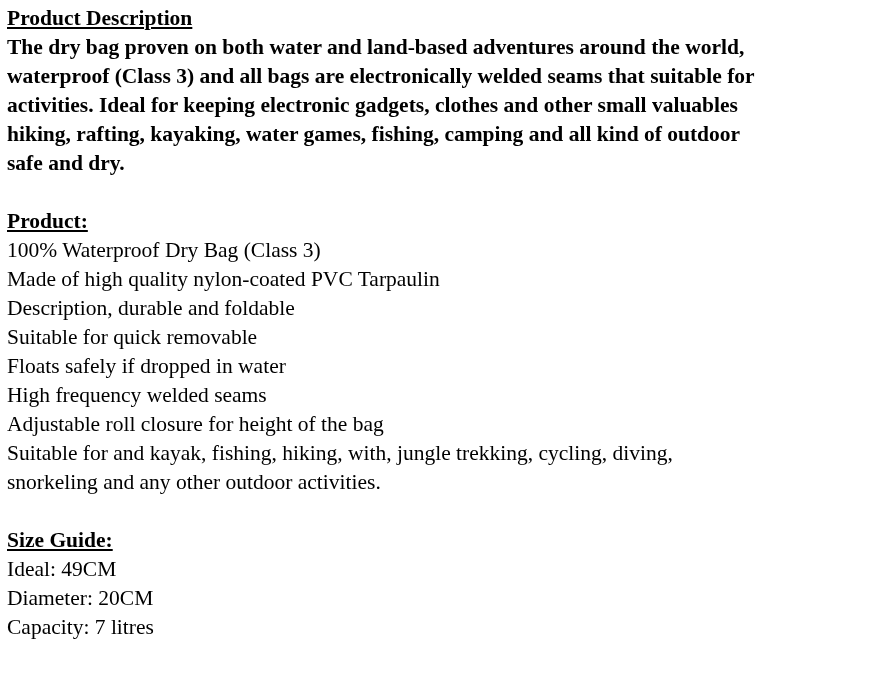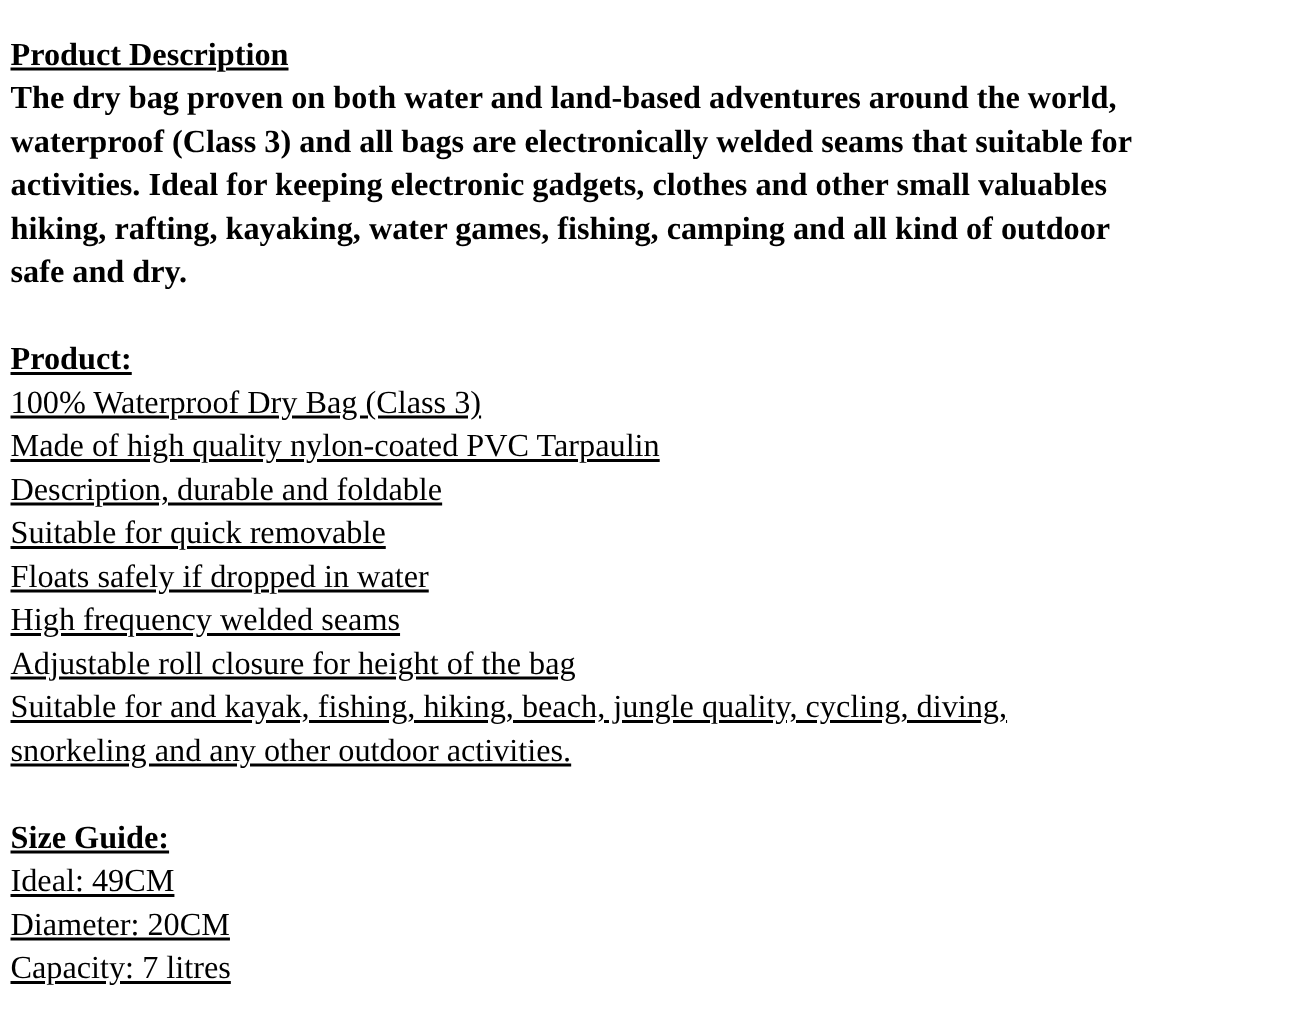--- a/index.html
+++ b/index.html
@@ -11,21 +11,21 @@
       width: 875px;
       height: 676px;
       overflow: hidden;
       position: relative;
       font-family: "Liberation Serif", "DejaVu Serif", serif;
       color: #000000;
     }
     .doc {
       position: absolute;
       left: 7px;
-      top: 22px;
+      top: 4px;
       width: 860px;
       font-size: 21.5px;
       line-height: 29px;
     }
     .heading {
       font-weight: bold;
       text-decoration: underline;
       text-underline-offset: 2px;
       text-decoration-thickness: 1.5px;
       display: block;
@@ -43,21 +43,20 @@
       white-space: nowrap;
     }
     ul.features, ul.sizes {
       list-style: none;
       margin: 0;
       padding: 0;
     }
     ul.features li, ul.sizes li {
       margin: 0;
       padding: 0;
-      text-decoration: underline;
     }
   </style>
 </head>
 <body>
 
 <div class="doc">
 
   <section>
     <span class="heading">Product Description</span>
     <div class="para">
@@ -74,21 +73,21 @@
   <section>
     <span class="heading">Product:</span>
     <ul class="features">
       <li class="line">100% Waterproof Dry Bag (Class 3)</li>
       <li class="line">Made of high quality nylon-coated PVC Tarpaulin</li>
       <li class="line">Description, durable and foldable</li>
       <li class="line">Suitable for quick removable</li>
       <li class="line">Floats safely if dropped in water</li>
       <li class="line">High frequency welded seams</li>
       <li class="line">Adjustable roll closure for height of the bag</li>
-      <li class="line">Suitable for and kayak, fishing, hiking, beach, jungle quality, cycling, diving,</li>
+      <li class="line">Suitable for and kayak, fishing, hiking, with, jungle trekking, cycling, diving,</li>
       <li class="line">snorkeling and any other outdoor activities.</li>
     </ul>
   </section>
 
   <div class="gap"></div>
 
   <section>
     <span class="heading">Size Guide:</span>
     <ul class="sizes">
       <li class="line">Ideal: 49CM</li>

